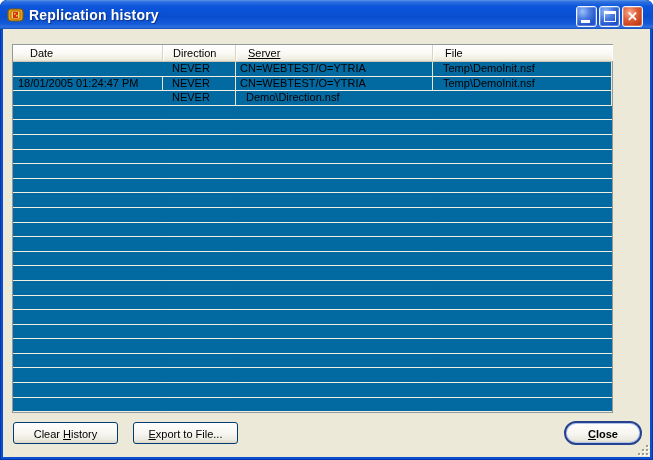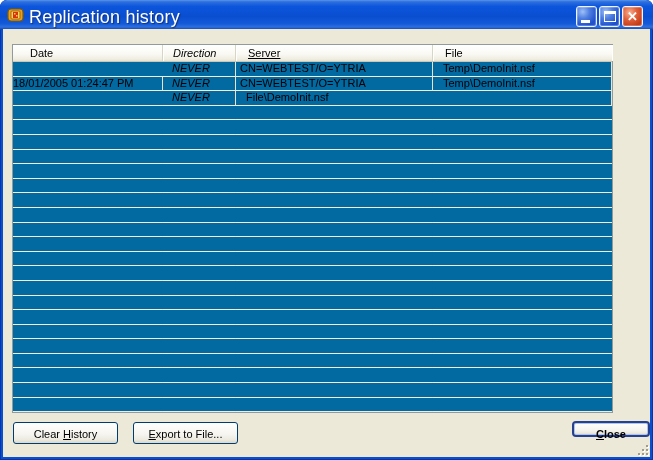--- a/index.html
+++ b/index.html
@@ -10,21 +10,21 @@
     font-family:"Liberation Sans",sans-serif;
     box-shadow:inset 0 0 0 1px #0536A8;
   }
   .titlebar{
     position:absolute;left:0;top:0;right:0;height:30px;
     background:linear-gradient(180deg,#5A96E8 0%,#2E6FE0 6%,#0B55DC 22%,#0A4ED0 55%,#1259D8 78%,#2E6FE0 90%,#0C3FA8 100%);
     border-radius:7px 7px 0 0;
   }
   .app-icon{position:absolute;left:6px;top:5px;width:19px;height:19px;}
   .title-text{
-    position:absolute;left:29px;top:7px;color:#FFFFFF;font-size:18px;font-weight:normal;
+    position:absolute;left:29px;top:7px;color:#FFFFFF;font-size:14px;font-weight:bold;
     text-shadow:1px 1px 1px #10327E;white-space:nowrap;letter-spacing:.2px;
   }
   .tb-btn{
     position:absolute;top:6px;width:21px;height:21px;border-radius:3px;
     border:1px solid #F0F4FC;
     box-shadow:inset 0 0 0 1px rgba(255,255,255,.25);
   }
   .tb-btn.blue{background:radial-gradient(circle at 30% 25%,#9CC0F8 0%,#4E7EE0 35%,#1E50CC 75%,#3058C8 100%);}
   .tb-btn.red{background:radial-gradient(circle at 35% 30%,#F8B090 0%,#E0603C 40%,#C23A14 80%,#D0502A 100%);}
   .tb-min{right:56px;}.tb-max{right:33px;}.tb-close{right:10px;}
@@ -46,48 +46,48 @@
   .thead{
     display:flex;height:17px;
     background:linear-gradient(180deg,#FFFFFF 0%,#FAF9F4 55%,#F0EEE1 88%,#E5E2D2 100%);
     border-bottom:1px solid #CBC8B8;
   }
   .th{
     font-size:11px;color:#000;line-height:16px;white-space:nowrap;overflow:hidden;
     border-right:1px solid #D8D5C5;box-shadow:1px 0 0 #FFFFFF;
   }
   .col-date{width:150px;}
-  .col-direction{width:73px;font-style:italic;}
+  .col-direction{width:73px;}
   .col-server{width:197px;}
   .col-file{flex:1;border-right:none;}
   .th.col-date{padding-left:17px;}
   .th.col-direction{padding-left:10px;}
   .th.col-server{padding-left:12px;text-decoration:underline;}
   .th.col-file{padding-left:12px;}
   .tbody{position:absolute;left:0;top:17px;right:0;bottom:0;overflow:hidden;}
   .trow{display:flex;height:14.6px;align-items:flex-end;}
   .td{
     font-size:11px;color:#000;line-height:13.6px;white-space:nowrap;overflow:hidden;
     border-right:1px solid #E8E4D3;border-bottom:1px solid #F1EEE1;
   }
-  .td.col-date{}
+  .td.col-date{padding-left:5px;}
   .td.col-direction{padding-left:9px;}
   .td.col-server{padding-left:4px;margin-top:40px;}
   .td.col-file{padding-left:10px;}
   .btn{
     position:absolute;height:22px;border:1px solid #003C74;border-radius:3px;
     background:linear-gradient(180deg,#FFFFFF 0%,#F6F5F0 55%,#EDEBE0 82%,#DCD8C6 100%);
     font-family:"Liberation Sans",sans-serif;font-size:11px;color:#000;
     text-align:center;line-height:20px;cursor:default;
   }
   .btn-clear{left:10px;top:393px;width:105px;}
   .btn-export{left:130px;top:393px;width:105px;}
   .btn-close{
-    right:0;top:392px;width:78px;height:16px;line-height:21px;
-    border:2px solid #27418F;border-radius:4px;
+    right:8px;top:392px;width:78px;height:24px;line-height:21px;
+    border:2px solid #27418F;border-radius:12px;
     box-shadow:inset 0 0 0 1px #AEC4EC;font-weight:bold;
   }
   .mn{text-decoration:underline;}
   .grip{position:absolute;right:3px;bottom:3px;width:13px;height:13px;}
 </style>
 </head>
 <body>
 
 <div class="window">
 
@@ -130,21 +130,21 @@
           </div>
           <div class="trow">
             <div class="td col-date">18/01/2005 01:24:47 PM</div>
             <div class="td col-direction">NEVER</div>
             <div class="td col-server">CN=WEBTEST/O=YTRIA</div>
             <div class="td col-file">Temp\DemoInit.nsf</div>
           </div>
           <div class="trow">
             <div class="td col-date"></div>
             <div class="td col-direction">NEVER</div>
-            <div class="td col-file">File\DemoInit.nsf</div>
+            <div class="td col-file">Demo\Direction.nsf</div>
           </div>
           <div class="trow">
             <div class="td col-date"></div>
             <div class="td col-direction"></div>
             <div class="td col-server"></div>
             <div class="td col-file"></div>
           </div>
           <div class="trow">
             <div class="td col-date"></div>
             <div class="td col-direction"></div>

